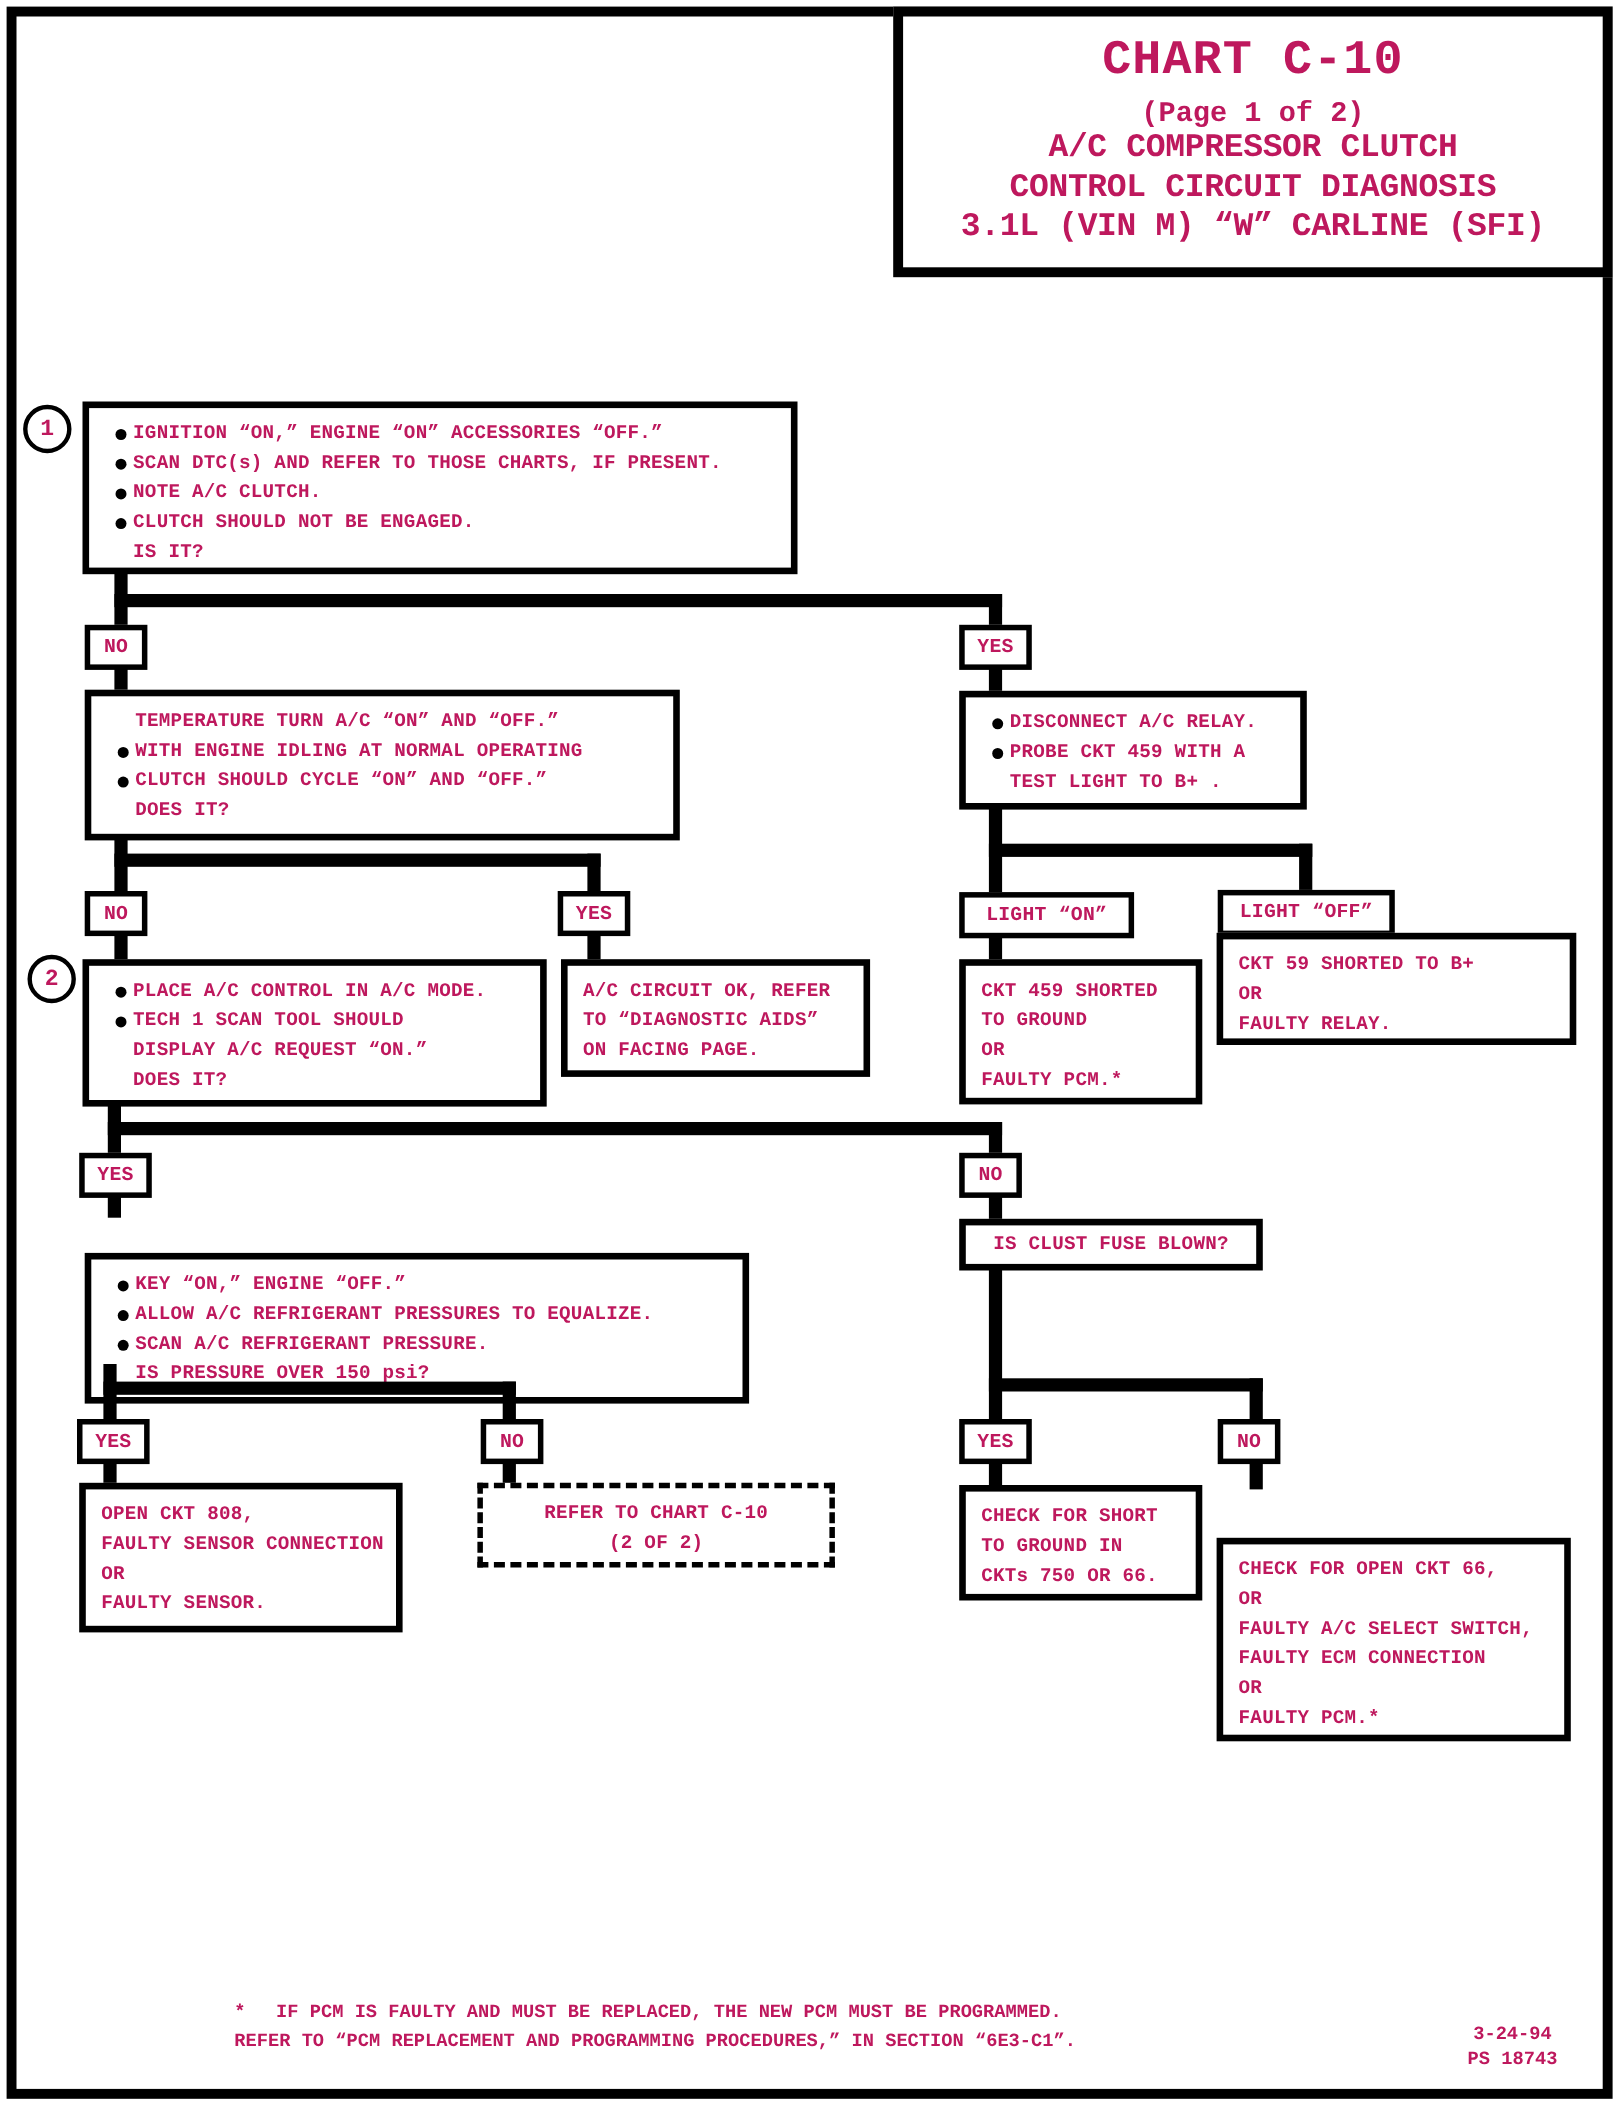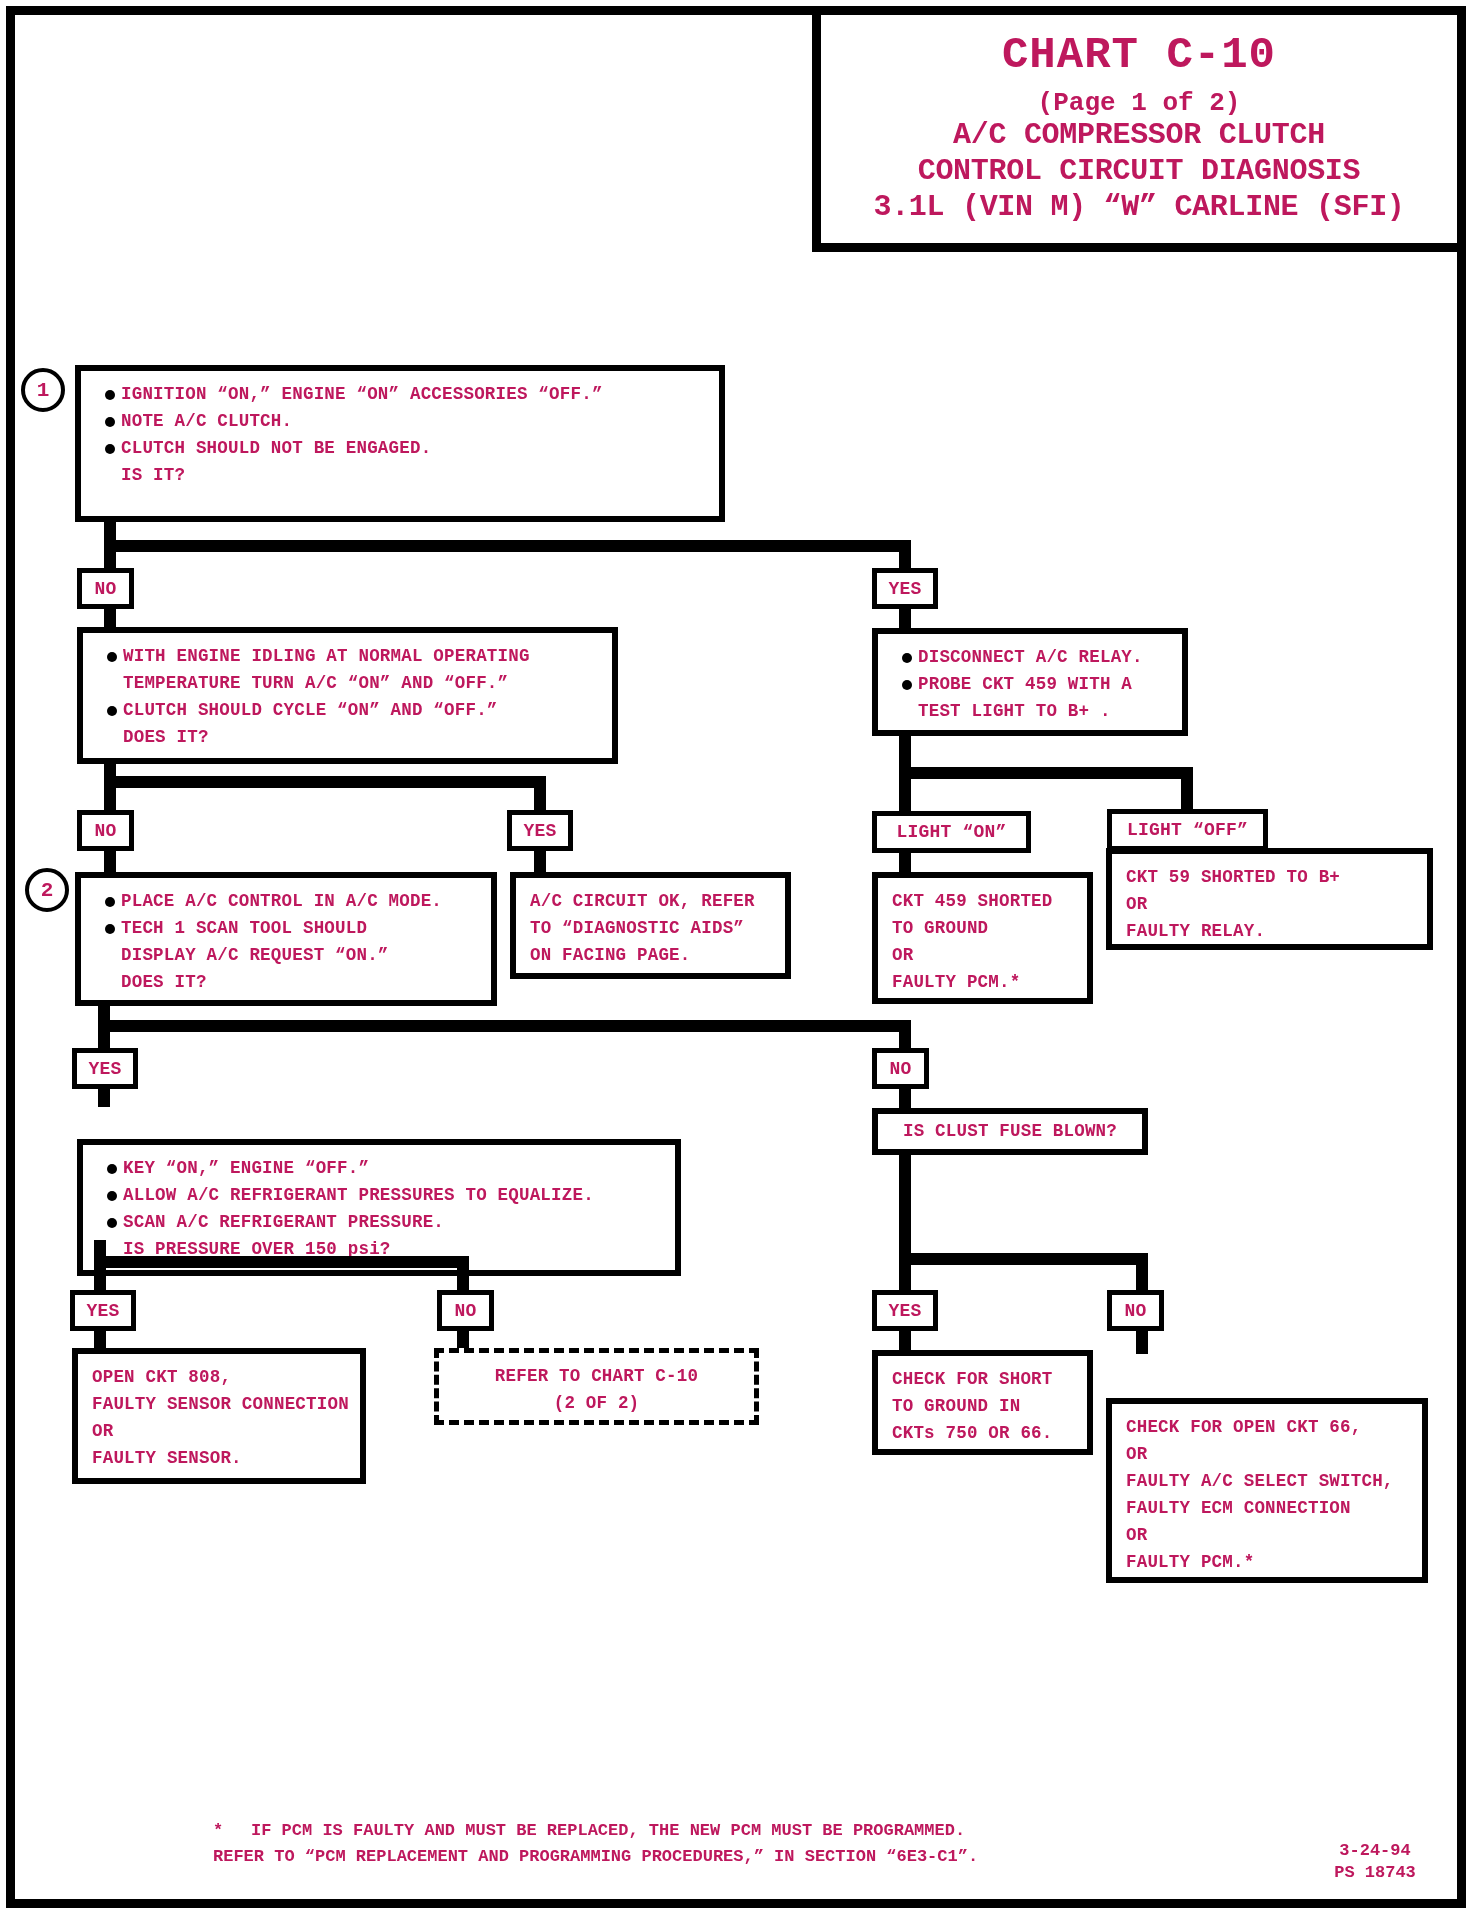--- a/index.html
+++ b/index.html
@@ -59,38 +59,39 @@
     <div class="t1">CHART C-10</div>
     <div class="t2">(Page 1 of 2)</div>
     <div class="t3">A/C COMPRESSOR CLUTCH</div>
     <div class="t3">CONTROL CIRCUIT DIAGNOSIS</div>
     <div class="t3">3.1L  (VIN M)  “W”  CARLINE  (SFI)</div>
   </div>
 
   <div class="circle" style="left:21px;top:368px;">1</div>
   <div class="box" style="left:75px;top:365px;width:650px;height:157px;">
     <div class="line b">IGNITION “ON,” ENGINE “ON” ACCESSORIES “OFF.”</div>
+    <div class="line b">SCAN DTC(s) AND REFER TO THOSE CHARTS, IF PRESENT.</div>
     <div class="line b">NOTE A/C CLUTCH.</div>
     <div class="line b">CLUTCH SHOULD NOT BE ENGAGED.</div>
     <div class="line">IS IT?</div>
   </div>
 
   <div class="conn" style="left:104px;top:519px;width:12px;height:52px;"></div>
   <div class="conn" style="left:104px;top:540px;width:807px;height:12px;"></div>
   <div class="conn" style="left:899px;top:540px;width:12px;height:31px;"></div>
 
   <div class="label" style="left:77px;top:568px;width:57px;height:41px;">NO</div>
   <div class="label" style="left:872px;top:568px;width:66px;height:41px;">YES</div>
 
   <div class="conn" style="left:104px;top:607px;width:12px;height:22px;"></div>
   <div class="conn" style="left:899px;top:607px;width:12px;height:23px;"></div>
 
   <div class="box" style="left:77px;top:627px;width:541px;height:137px;">
+    <div class="line">TEMPERATURE TURN A/C “ON” AND “OFF.”</div>
     <div class="line b">WITH ENGINE IDLING AT NORMAL OPERATING</div>
-    <div class="line">TEMPERATURE TURN A/C “ON” AND “OFF.”</div>
     <div class="line b">CLUTCH SHOULD CYCLE “ON” AND “OFF.”</div>
     <div class="line">DOES IT?</div>
   </div>
 
   <div class="box" style="left:872px;top:628px;width:316px;height:108px;">
     <div class="line b">DISCONNECT A/C RELAY.</div>
     <div class="line b">PROBE CKT 459 WITH A</div>
     <div class="line">TEST LIGHT TO B+ .</div>
   </div>
 

